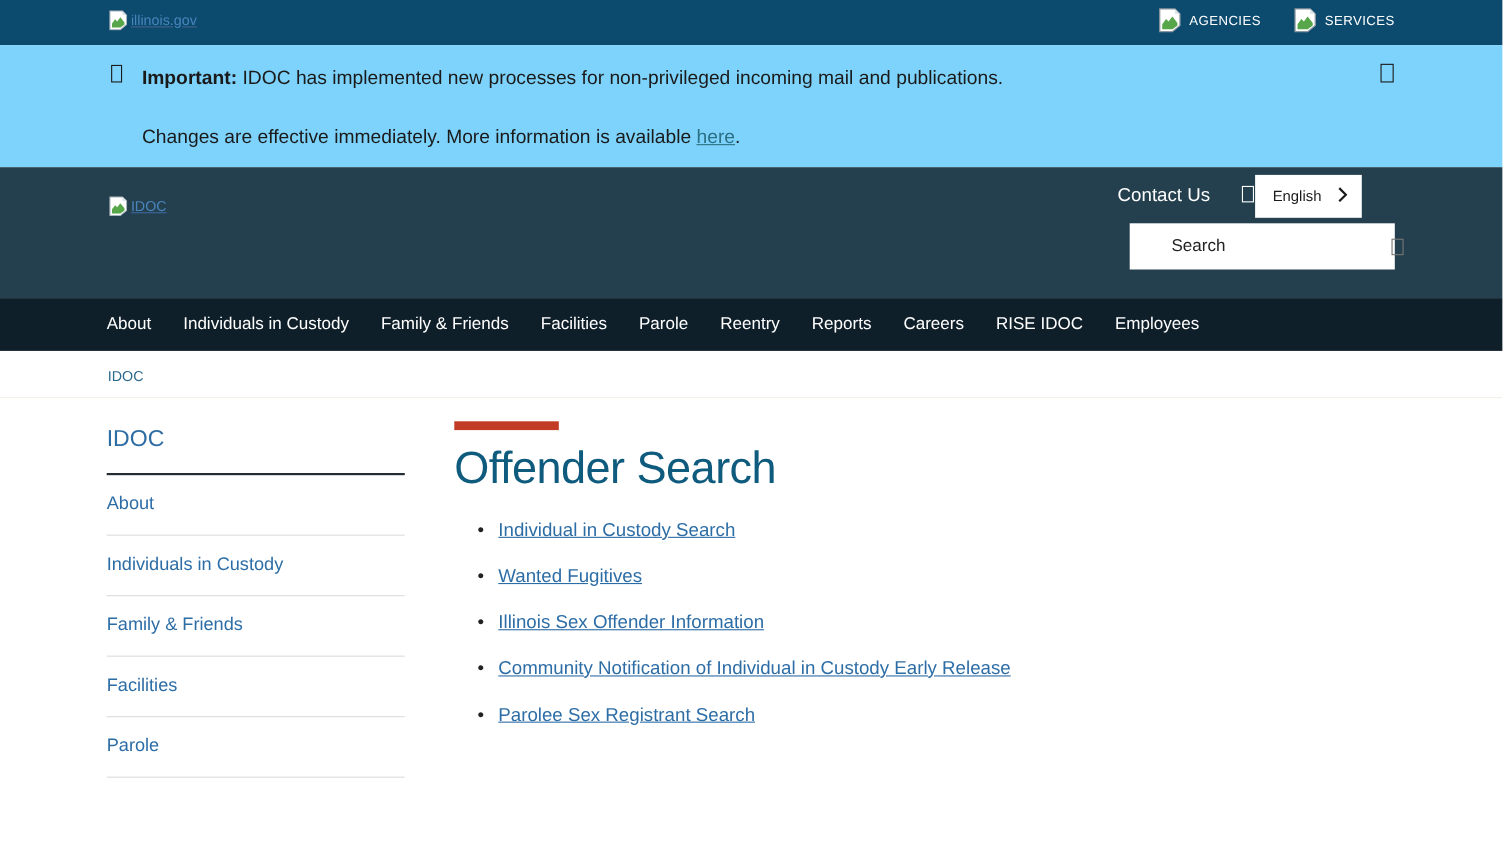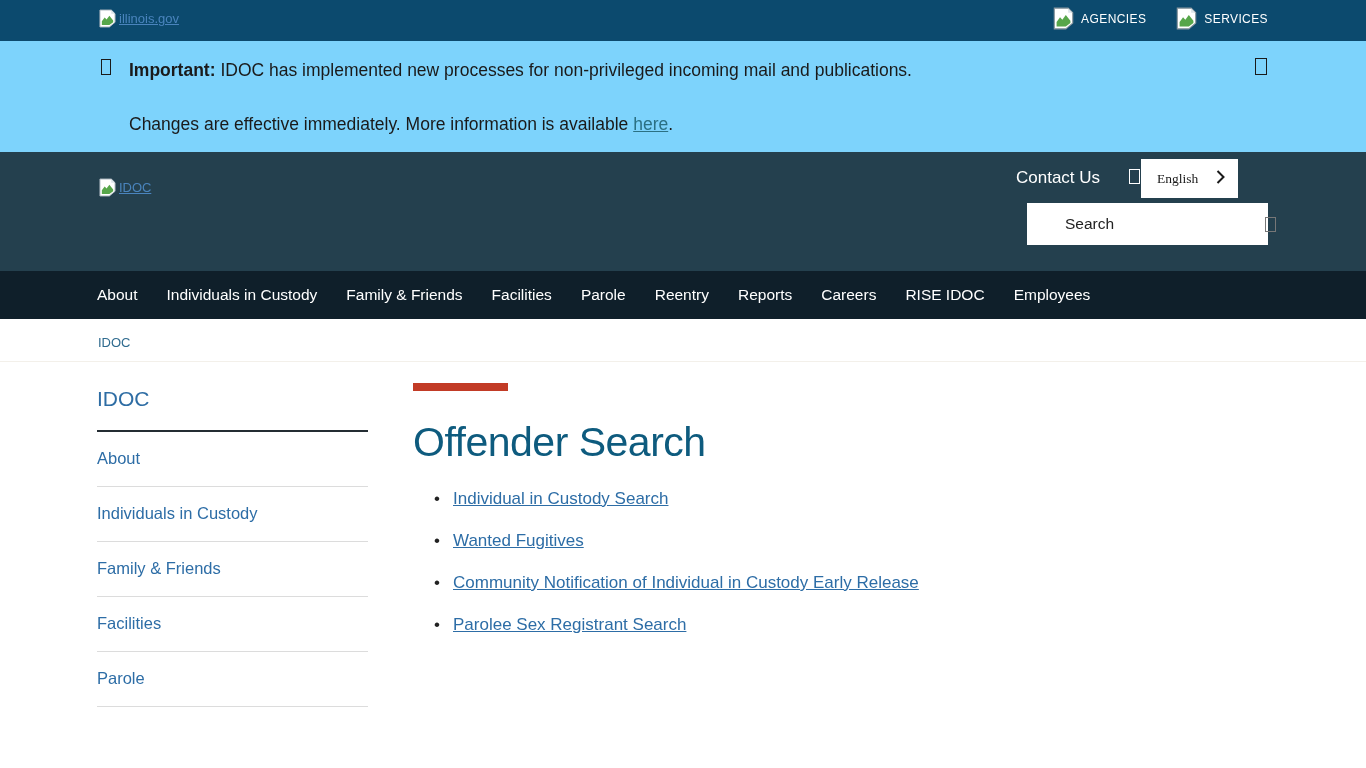--- a/index.html
+++ b/index.html
@@ -30,21 +30,21 @@
   .alert-close { position:absolute; right:99px; top:17px; background:none; border:none; cursor:pointer; color:#1a1a1a; }
   .alert-close .tofu { width:12px; height:17px; }
 
   
   .header { position:absolute; top:152px; left:0; width:1366px; height:119px; background:#24404e; }
   .header-logo { position:absolute; left:99px; top:26px; display:flex; align-items:center; gap:3px; }
   .contact-link { position:absolute; left:1016px; top:16px; color:#fff; font-size:17px; text-decoration:none; }
   .globe { position:absolute; left:1129px; top:17px; width:11px; height:15px; color:#fff; }
   .lang-box { position:absolute; left:1141px; top:7px; width:97px; height:39px; background:#fff;
               display:flex; align-items:center; justify-content:space-between;
-              padding:0 13px 0 16px; border:none; cursor:pointer;font-family:Liberation Serif, serif; }
+              padding:0 13px 0 16px; border:none; cursor:pointer; }
   .lang-label { font-size:13.5px; color:#1a1a1a; }
   .search-box { position:absolute; left:1027px; top:51px; width:241px; height:42px; background:#fff;
                 display:flex; align-items:center; padding:0 13px 0 14px; }
   .search-box input { flex:1; border:none; outline:none; font-size:15.5px; color:#222;
                       font-family:"Liberation Sans", sans-serif; background:transparent;margin-left:24px; }
   .search-box input::placeholder { color:#222; opacity:1; }
   .search-tofu { width:11px; height:15px; color:#777; background:none; border:none; padding:0; cursor:pointer; }
   .search-tofu .tofu { width:11px; height:15px; }
 
   
@@ -61,21 +61,21 @@
   .sidebar { position:absolute; left:97px; top:383px; width:271px; }
   .side-title { display:block; font-size:21px; color:#2e6da4; text-decoration:none;
                 padding:4px 0 19px; border-bottom:2px solid #242d33; }
   .side-list { list-style:none; }
   .side-list li { border-bottom:1px solid #dcdcdc; }
   .side-list a { display:block; padding:17px 0 18px; font-size:16.5px; color:#2d6da6; text-decoration:none; }
 
   
   .main { position:absolute; left:413px; top:383px; width:820px; }
   .red-bar { width:95px; height:8px; background:#c23b26; }
-  .page-title { margin-top:28px; font-size:41px; font-weight:400; letter-spacing:-0.5px; color:#0e5b7e; }
+  .page-title { margin-top:11px; font-size:41px; font-weight:400; letter-spacing:-0.5px; color:#0e5b7e; }
   .link-list { list-style:none; margin-top:22px; }
   .link-list li { position:relative; padding-left:40px; margin-bottom:20px; font-size:17px; line-height:22px; }
   .link-list li::before { content:"•"; position:absolute; left:21px; top:0; color:#222; }
   .link-list a { color:#2d6da6; }
 </style>
 </head>
 <body>
 
 <div class="topbar">
   <a class="topbar-logo">
@@ -211,18 +211,19 @@
 
 <div class="main">
   <div class="red-bar"></div>
   <h1 class="page-title">Offender Search</h1>
   <ul class="link-list">
 
       <li><a>Individual in Custody Search</a></li>
 
       <li><a>Wanted Fugitives</a></li>
 
+      <li><a>Illinois Sex Offender Information</a></li>
 
       <li><a>Community Notification of Individual in Custody Early Release</a></li>
 
       <li><a>Parolee Sex Registrant Search</a></li>
     </ul>
 </div>
 
 </body></html>

